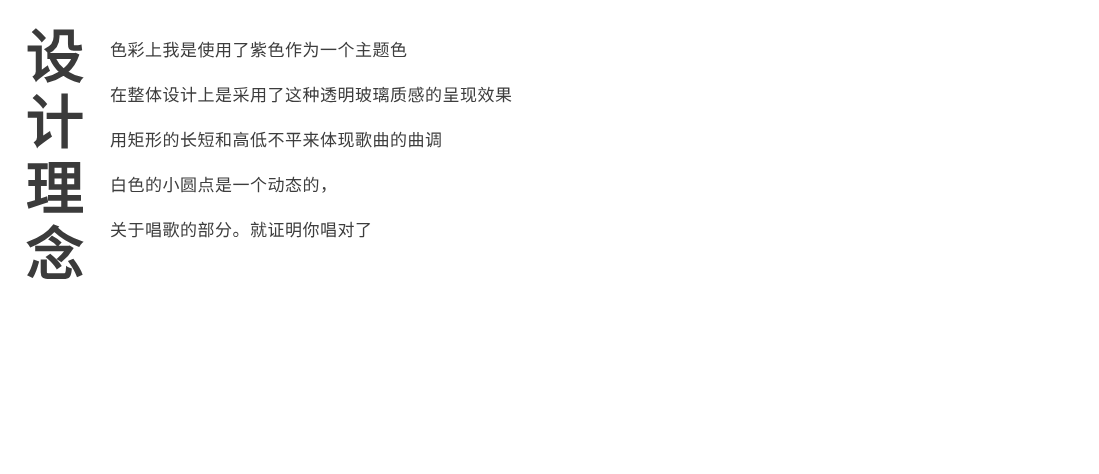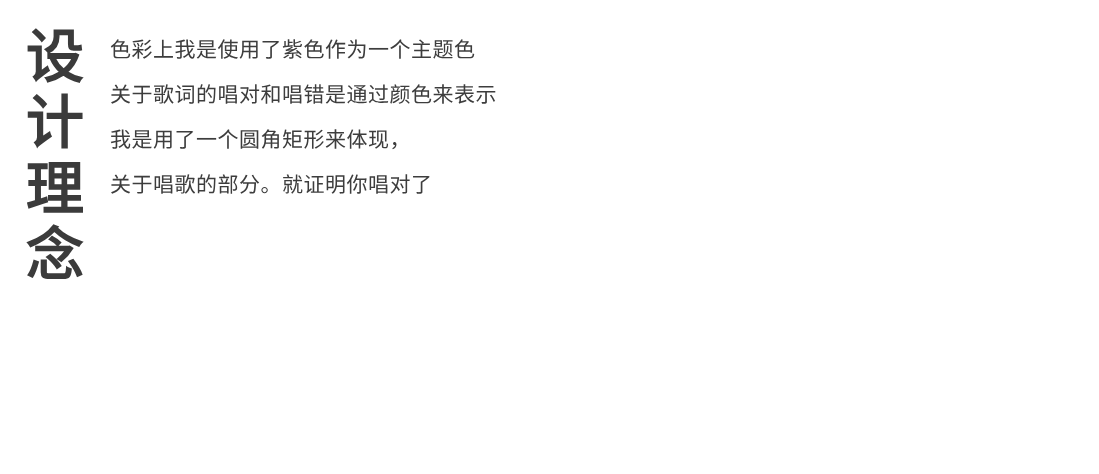--- a/index.html
+++ b/index.html
@@ -47,39 +47,40 @@
   }
   
   .body-block {
     flex: 1 1 auto;
     padding-top: 10px;
     padding-right: 20px;
     box-sizing: border-box;
   }
   .body-line {
     font-family: "DejaVu Sans", "Liberation Sans", sans-serif;
-    font-size: 21px;
+    font-size: 17px;
     line-height: 45px;
     color: #3d3d3d;
     letter-spacing: 0.5px;
     white-space: nowrap;
   }
 </style>
 </head>
 <body>
 
 <div class="page">
 
   <div class="vertical-title">
     <span class="vchar">设</span>
     <span class="vchar">计</span>
     <span class="vchar">理</span>
     <span class="vchar">念</span>
   </div>
 
   <div class="body-block">
     <div class="body-line">色彩上我是使用了紫色作为一个主题色</div>
-    <div class="body-line">关于歌词的唱对和唱错是通过颜色来表示</div>
-    <div class="body-line">我是用了一个圆角矩形来体现，</div>
+    <div class="body-line">在整体设计上是采用了这种透明玻璃质感的呈现效果</div>
+    <div class="body-line">用矩形的长短和高低不平来体现歌曲的曲调</div>
+    <div class="body-line">白色的小圆点是一个动态的，</div>
     <div class="body-line">关于唱歌的部分。就证明你唱对了</div>
   </div>
 
 </div>
 
 </body></html>

